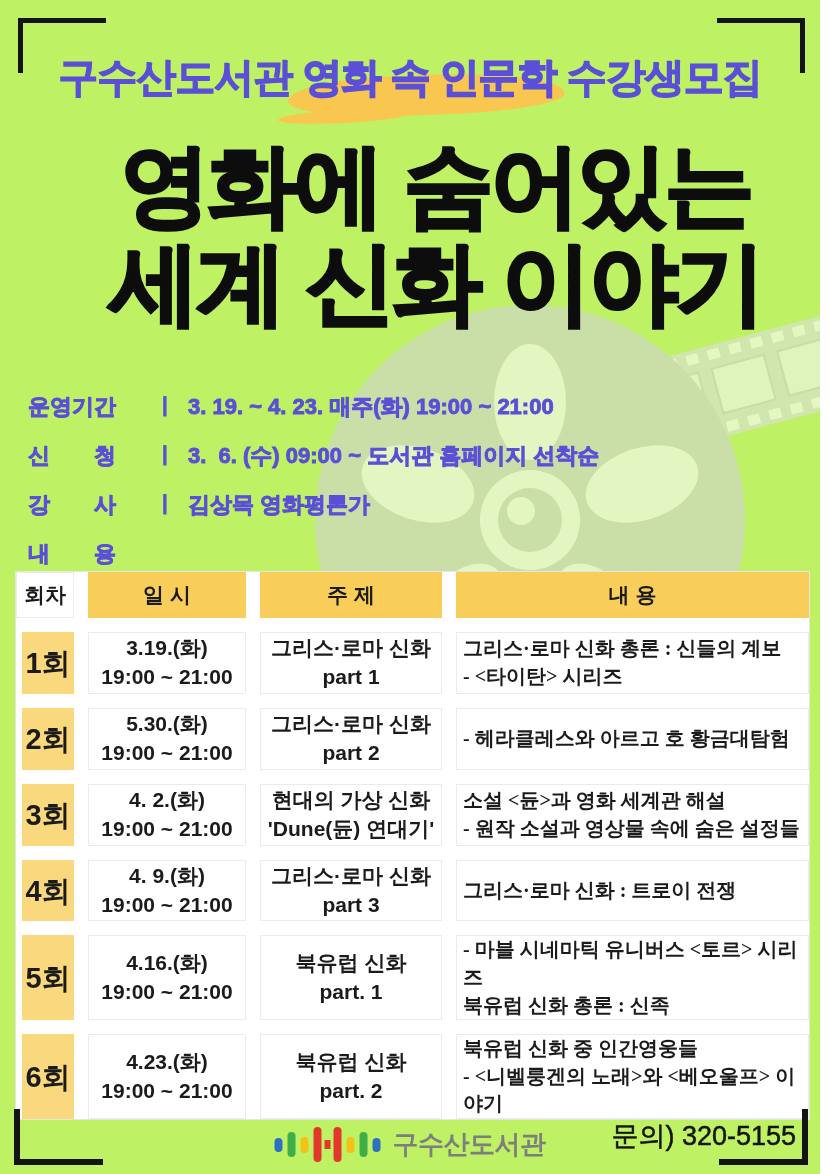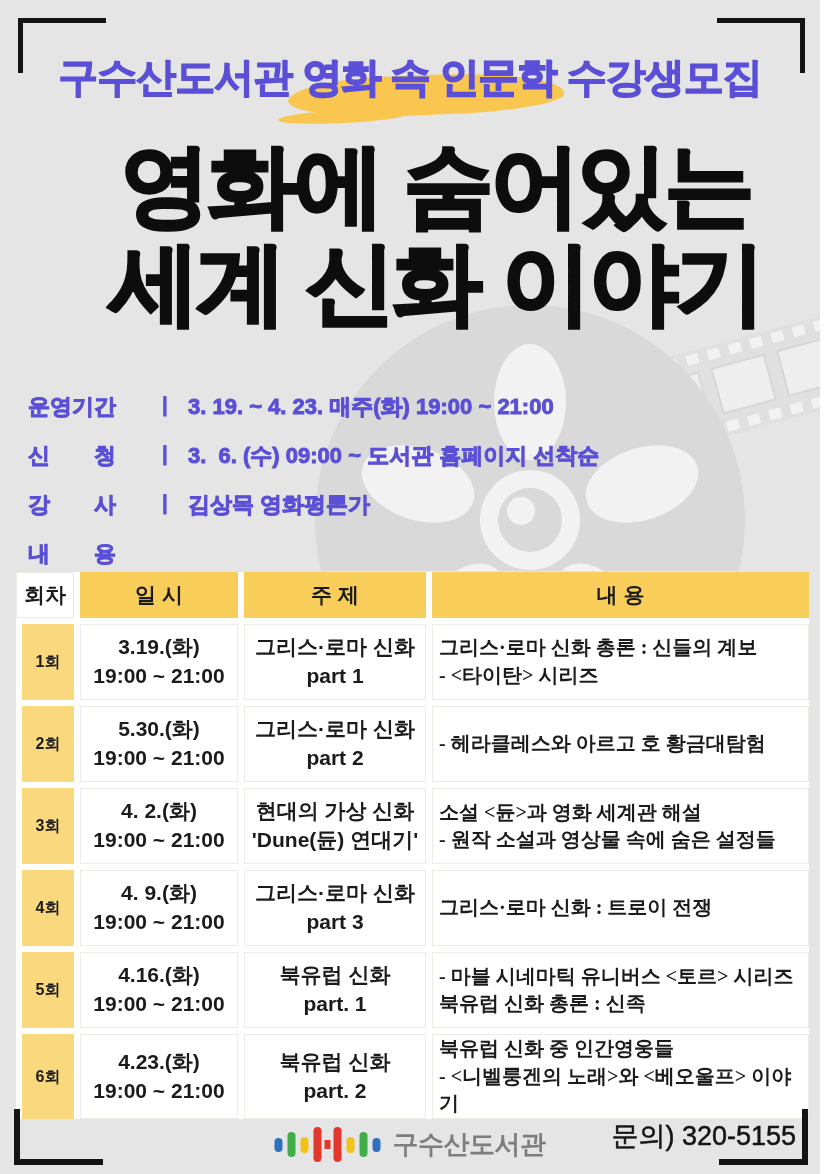--- a/index.html
+++ b/index.html
@@ -1,17 +1,17 @@
 <!DOCTYPE html>
 <html><head>
 <meta charset="utf-8">
 <style>
   html,body{margin:0;padding:0;background:#fff;}
   .poster{
-    position:relative;width:820px;height:1174px;overflow:hidden;background:#e5e5e5;
+    position:relative;width:820px;height:1174px;overflow:hidden;background:#bef264;
     font-family:"Liberation Sans","DejaVu Sans",sans-serif;color:#0e0e0e;
   }
   
   .corner{position:absolute;width:83px;height:50px;border-color:#141414;border-style:solid;z-index:3;}
   .corner.tl{top:18px;left:18px;border-width:5px 0 0 5px;}
   .corner.tr{top:18px;right:15px;border-width:5px 5px 0 0;}
   .corner.bl{bottom:9px;left:14px;border-width:0 0 6px 6px;}
   .corner.br{bottom:9px;right:12px;border-width:0 6px 6px 0;}
   
   .banner{
@@ -41,28 +41,28 @@
   .info{position:absolute;top:382px;left:28px;right:20px;z-index:2;color:#5A4FD6;}
   .info-line{display:flex;align-items:center;height:49px;font-size:22px;font-weight:800;
     -webkit-text-stroke:0.9px #5A4FD6;}
   .ilabel{white-space:pre;min-width:122px;}
   .isep{margin:0 12px 0 4px;}
   .ivalue{white-space:pre;}
   
   .table{
     position:absolute;top:571px;left:15px;width:795px;height:549px;z-index:2;
     display:grid;grid-template-columns:58px 158px 182px 1fr;
-    grid-template-rows:46px repeat(6,1fr);gap:6px;background:#fff;
+    grid-template-rows:46px repeat(6,1fr);gap:14px;background:#fff;
     border:1px solid #E7E5DF;box-sizing:border-box;
   }
   .cell{display:flex;flex-direction:column;justify-content:center;align-items:center;
     background:#fff;border:1px solid #EDEBE5;font-weight:700;color:#1b1b1b;line-height:1.38;}
   .cell.head{background:#F8CD5A;border-color:#F8CD5A;font-size:21px;}
   .cell.head.corner-head{background:#ffffff;border-color:#EDEBE5;}
-  .cell.rowno{background:#FAD97E;border-color:#FAD97E;font-size:16px;margin-left:6px;}
+  .cell.rowno{background:#FAD97E;border-color:#FAD97E;font-size:29px;margin-left:6px;}
   .cell.date{font-size:21px;}
   .cell.date span{white-space:pre;}
   .cell.topic{font-size:21px;}
   .cell.content{align-items:flex-start;text-align:left;padding:0 8px 0 6px;font-size:20px;font-family:Liberation Serif, serif;}
   
   .footer-logo{position:absolute;left:50%;transform:translateX(-50%);bottom:12px;
     display:flex;align-items:center;z-index:2;}
   .logo-bars{display:flex;align-items:center;gap:5px;margin-right:12px;}
   .bar{width:8px;border-radius:5px;}
   .bar.blue{background:#2E6FC0;height:14px;}

